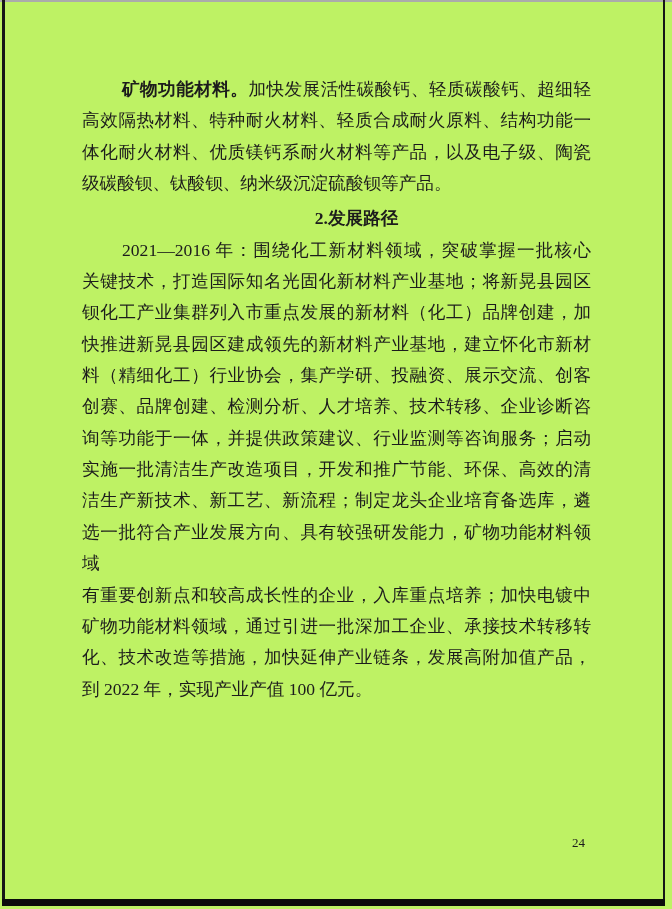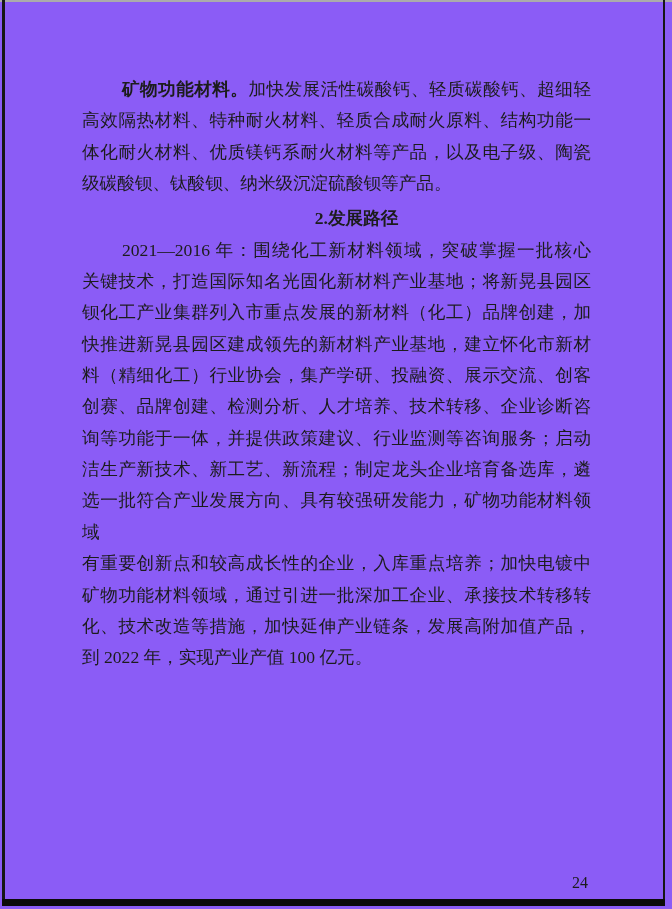--- a/index.html
+++ b/index.html
@@ -4,21 +4,21 @@
 <style>
   html, body {
     margin: 0;
     padding: 0;
     background: #ffffff;
   }
   .page {
     position: relative;
     width: 672px;
     height: 909px;
-    background: #8b5cf6;
+    background: #bef264;
     overflow: hidden;
     font-family: "Liberation Serif", "DejaVu Serif", serif;
     color: #1c1c1c;
   }
   
   .border-top    { position: absolute; left: 0;   top: 0;     width: 672px; height: 2px;  background: #ababab; }
   .border-left   { position: absolute; left: 2px; top: 0;     width: 3px;   height: 904px; background: #161616; }
   .border-right  { position: absolute; left: 663px; top: 0;   width: 2px;   height: 904px; background: #161616; }
   .border-bottom { position: absolute; left: 2px; top: 899px; width: 663px; height: 7px;  background: #0b0b0b; }
 
@@ -42,22 +42,22 @@
     margin: 4px 0 0 0;
     font-size: 17.6px;
     line-height: 31.35px;
     font-weight: bold;
     text-indent: 40px;
     text-align: center;
   }
   .page-number {
     position: absolute;
     left: 572px;
-    top: 874px;
-    font-size: 16px;
+    top: 834px;
+    font-size: 13px;
     line-height: 18px;
     color: #1c1c1c;
   }
 </style>
 </head>
 <body>
 
 <div class="page">
   <div class="border-top"></div>
   <div class="border-left"></div>
@@ -76,20 +76,21 @@
     <h3 class="heading">2.发展路径</h3>
 
     <div class="para">
       <div class="line indent">2021—2016 年：围绕化工新材料领域，突破掌握一批核心</div>
       <div class="line">关键技术，打造国际知名光固化新材料产业基地；将新晃县园区</div>
       <div class="line">钡化工产业集群列入市重点发展的新材料（化工）品牌创建，加</div>
       <div class="line">快推进新晃县园区建成领先的新材料产业基地，建立怀化市新材</div>
       <div class="line">料（精细化工）行业协会，集产学研、投融资、展示交流、创客</div>
       <div class="line">创赛、品牌创建、检测分析、人才培养、技术转移、企业诊断咨</div>
       <div class="line">询等功能于一体，并提供政策建议、行业监测等咨询服务；启动</div>
+      <div class="line">实施一批清洁生产改造项目，开发和推广节能、环保、高效的清</div>
       <div class="line">洁生产新技术、新工艺、新流程；制定龙头企业培育备选库，遴</div>
       <div class="line">选一批符合产业发展方向、具有较强研发能力，矿物功能材料领域</div>
       <div class="line">有重要创新点和较高成长性的企业，入库重点培养；加快电镀中</div>
       <div class="line">矿物功能材料领域，通过引进一批深加工企业、承接技术转移转</div>
       <div class="line">化、技术改造等措施，加快延伸产业链条，发展高附加值产品，</div>
       <div class="line last">到 2022 年，实现产业产值 100 亿元。</div>
     </div>
 
   </div>
 

